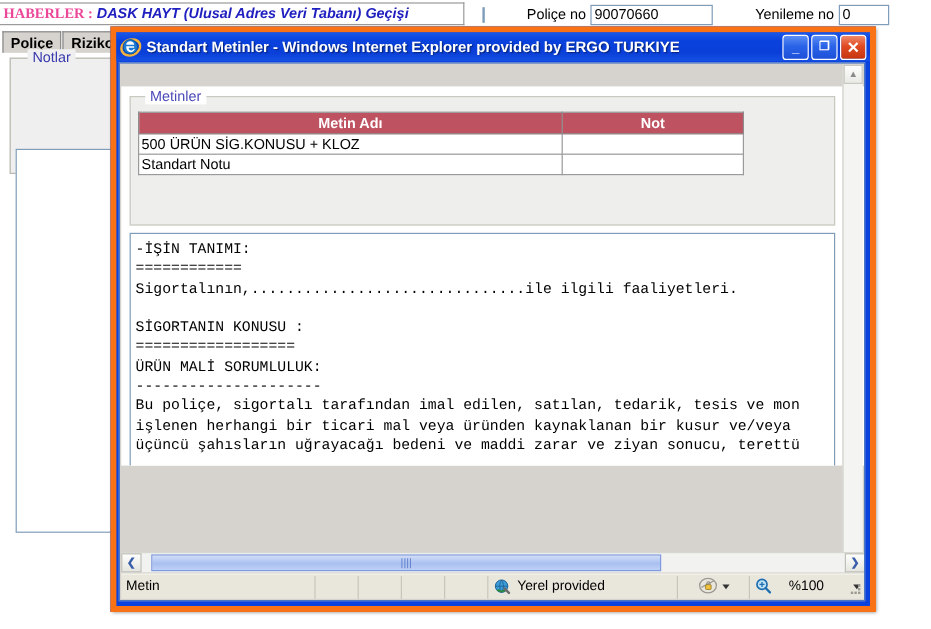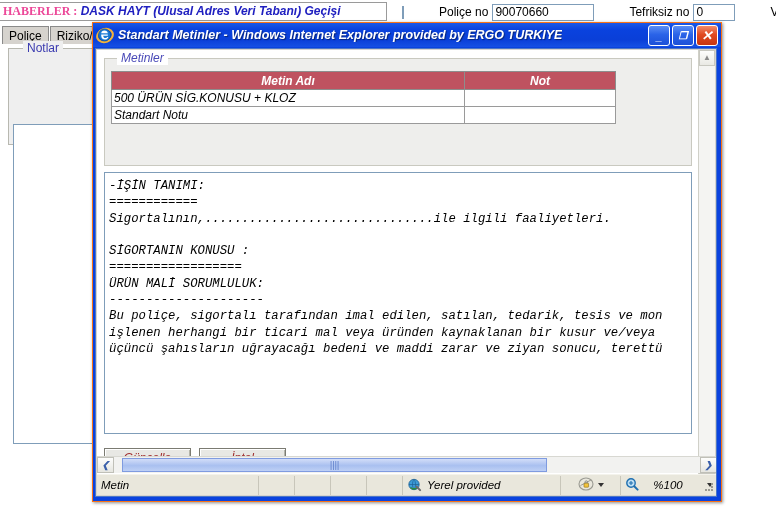--- a/index.html
+++ b/index.html
@@ -41,20 +41,21 @@
   .tab {
     background: #d6d3ce;
     border: 1px solid #8a8a8a;
     border-bottom: none;
     padding: 1px 6px 0 6px;
     font-size: 12px;
     line-height: 16px;
     color: #000;
     margin-right: 1px;
     white-space: nowrap;
+    font-weight: bold;
   }
   .tab.active { background: #d6d3ce; }
 
   .notlar-fieldset {
     position: absolute; left: 8px; top: 48px;
     width: 300px; height: 95px;
     border: 1px solid #b8b8b0;
     background: #efefef;
   }
   .notlar-legend {
@@ -97,23 +98,22 @@
     background: #fff;
     margin-left: 2px;
   }
 
   
   #ie-window {
     position: absolute;
     left: 92px; top: 22px;
     width: 628px; height: 478px;
     background: #0a42de;
-    border: 1px solid #f97316;
+    border: 5px solid #f97316;
     box-shadow: 1px 1px 3px rgba(0,0,0,0.45);
-    font-style: italic;
   }
   .titlebar {
     position: relative;
     height: 24px;
     background: linear-gradient(to bottom, #1a58e8 0%, #0a42de 28%, #0a3fd8 70%, #1550e4 100%);
     display: flex; align-items: center;
     padding-left: 3px;
     overflow: hidden;
   }
   .ie-logo {
@@ -155,24 +155,25 @@
     position: absolute;
     left: 2px; top: 25px;
     width: 622px; height: 449px;
     background: #d6d3ce;
     border: 1px solid #4a76c8;
     box-sizing: border-box;
     overflow: hidden;
   }
   .page-surface {
     position: absolute;
-    left: 1px; top: 1px;
-    width: 604px; height: 424px;
-    background: #ffffff;
-    overflow: hidden;
+    left: 1px; top: 19px;
+    width: 604px; height: 316px;
+    background: #ffffff;
+    overflow: hidden;
+    padding-left: 22px;
   }
 
   
   .metinler-fs {
     position: absolute; left: 7px; top: 8px;
     width: 588px; height: 108px;
     border: 1px solid #c9c9c0;
     background: #eeeeec;
     box-sizing: border-box;
   }
@@ -354,21 +355,21 @@
     <div class="tab">Riziko/B</div>
   </div>
 
   <div class="top-fields">
     <div class="tf-checkbox"></div>
     <div class="tf-group">
       <span class="tf-label">Poliçe no</span>
       <input class="tf-input tf-polno" type="text" value="90070660" style="">
     </div>
     <div class="tf-group">
-      <span class="tf-label">Tefriksiz no</span>
+      <span class="tf-label">Yenileme no</span>
       <input class="tf-input tf-yen" type="text" value="0" style="">
     </div>
     <div class="tf-group">
       <span class="tf-label">Veri no</span>
       <input class="tf-input tf-zey" type="text" value="0" style="">
     </div>
   </div>
 
   <div class="notlar-fieldset">
     <span class="notlar-legend">Notlar</span>

